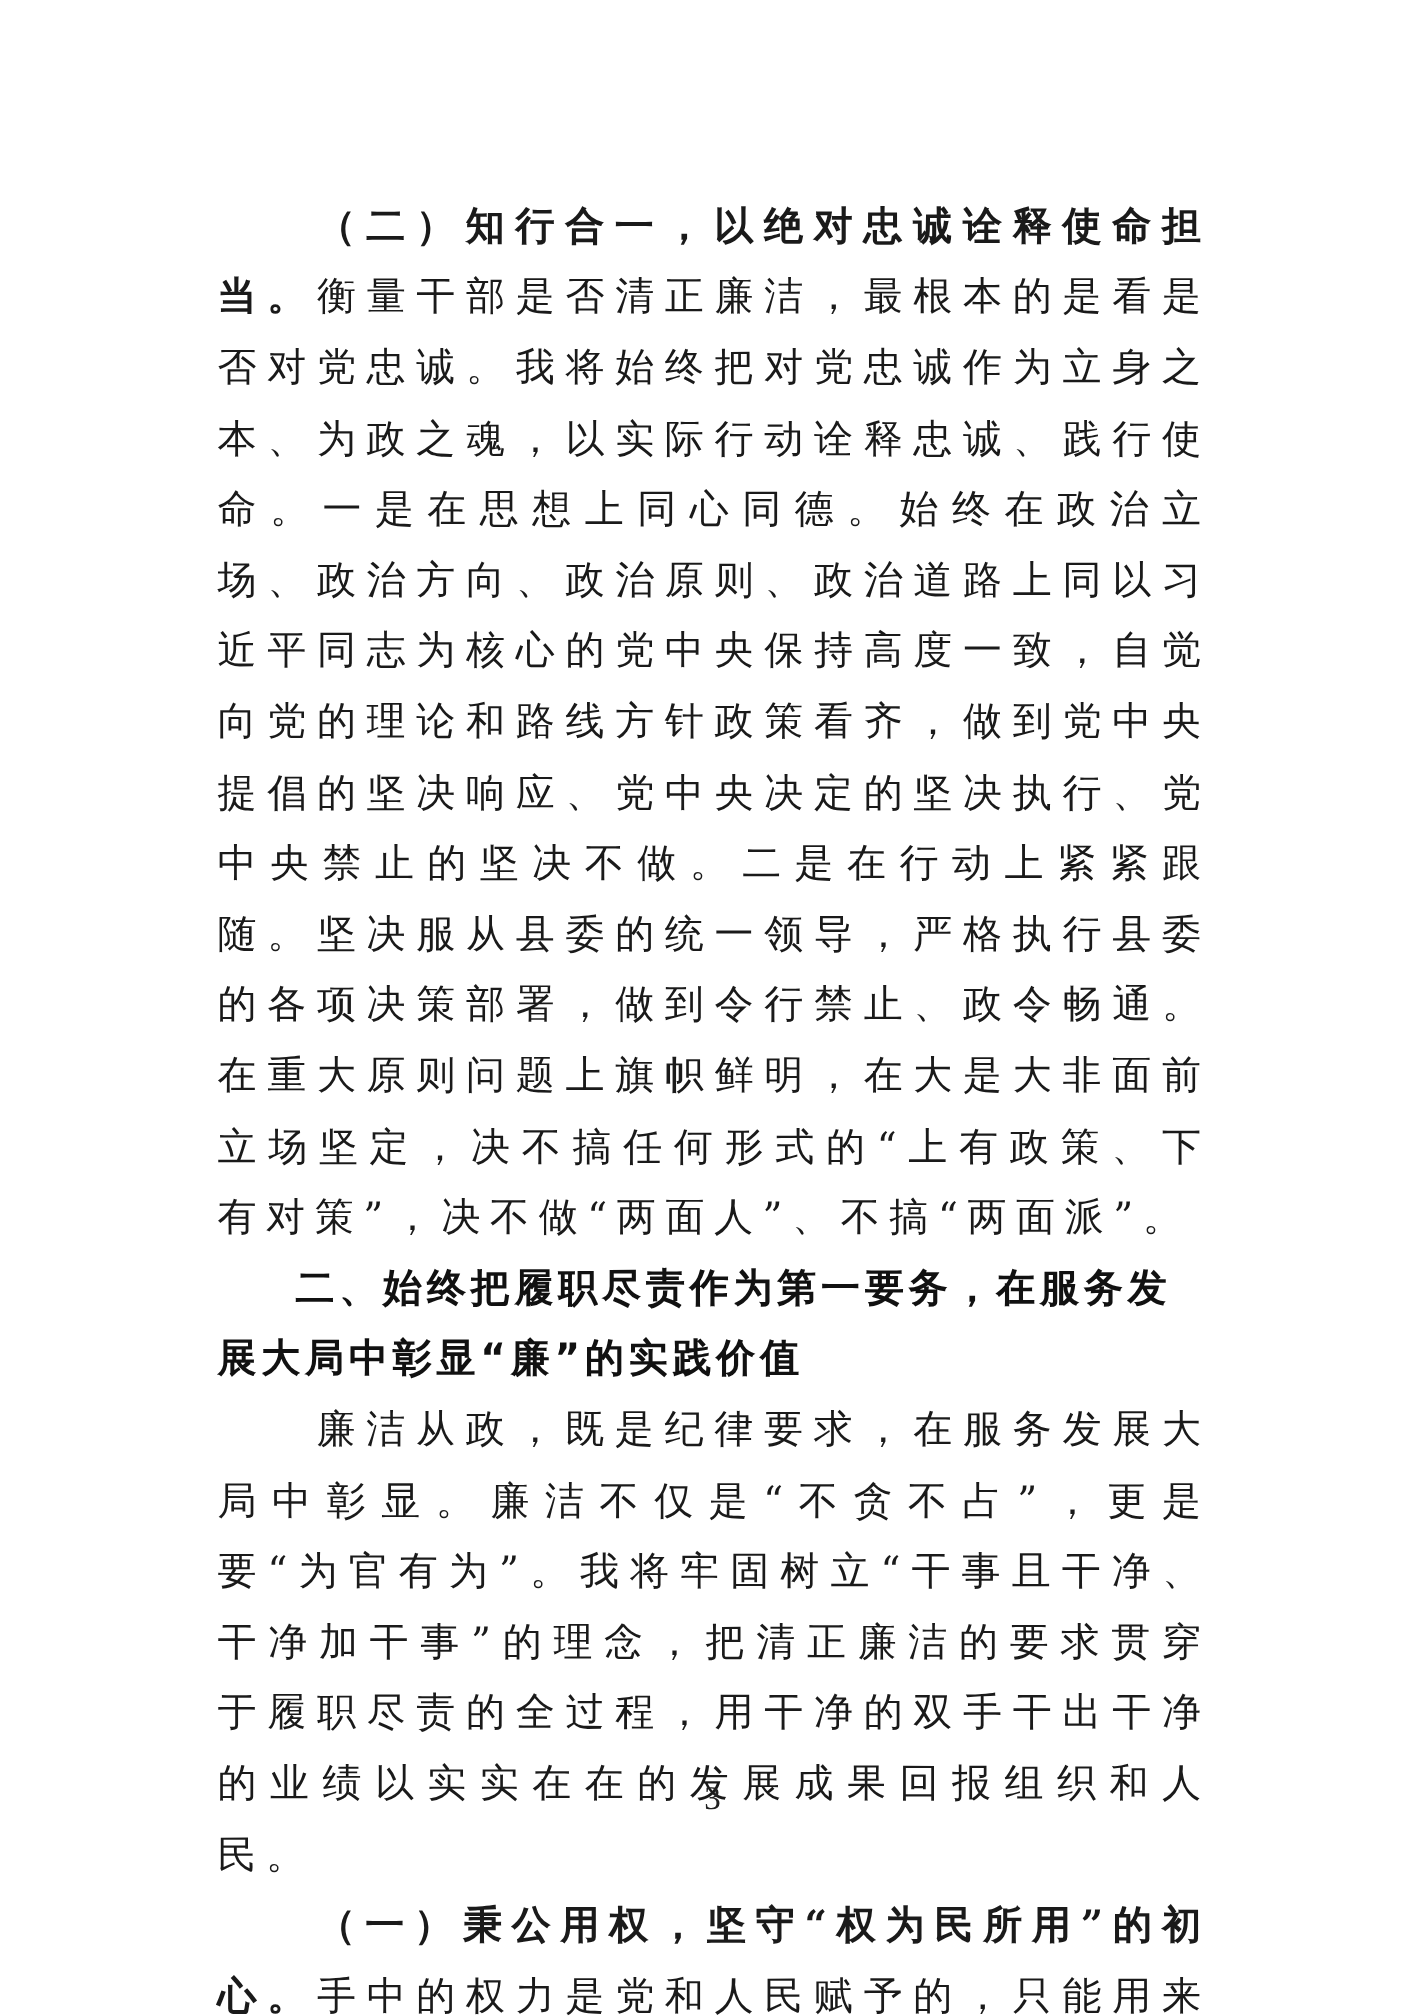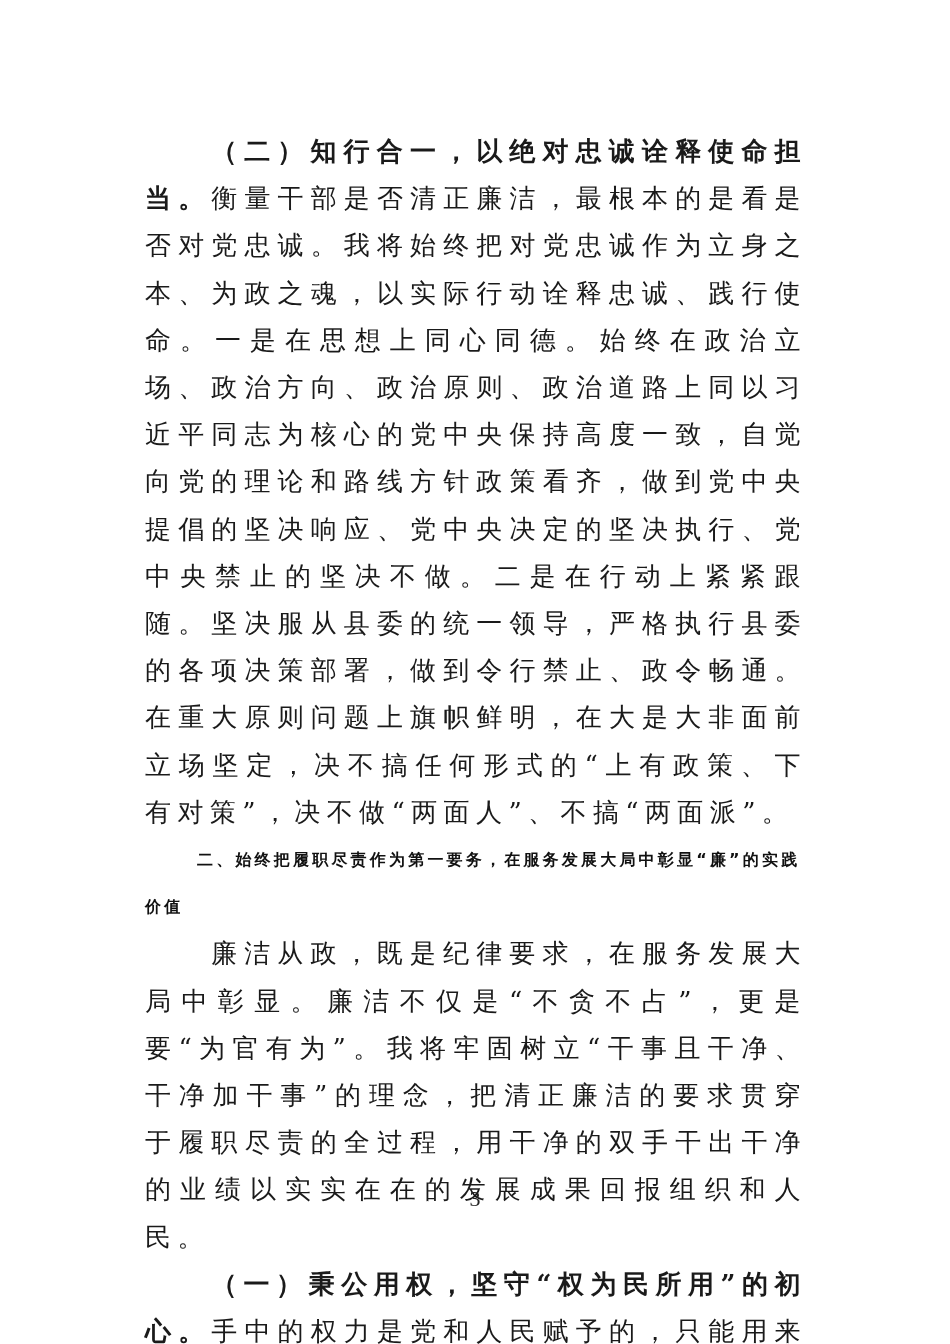--- a/index.html
+++ b/index.html
@@ -9,21 +9,21 @@
     font-family: "DejaVu Serif", "Liberation Serif", serif;
     font-size: 26px; color: #1a1a1a;
     line-height: 47.2px;
     letter-spacing: 6.4px;
   }
   .para { margin: 0; text-align: justify; text-align-last: left; text-indent: 66px; word-break: break-all; }
   .lead { font-weight: bold; }
   .heading {
     margin: 0; text-indent: 52px; word-break: break-all;
     font-family: "DejaVu Sans", "Liberation Sans", sans-serif;
-    font-weight: bold; letter-spacing: 3.2px; font-size: 16px;
+    font-weight: bold; letter-spacing: 3.2px; font-size: 26px;
     color: #111;
   }
   .page-number {
     position: absolute; left: 0; width: 950px; top: 1186px;
     text-align: center; font-family: "Liberation Serif", serif; font-size: 22px; color: #222;
   }
 </style>
 </head>
 <body>
 

